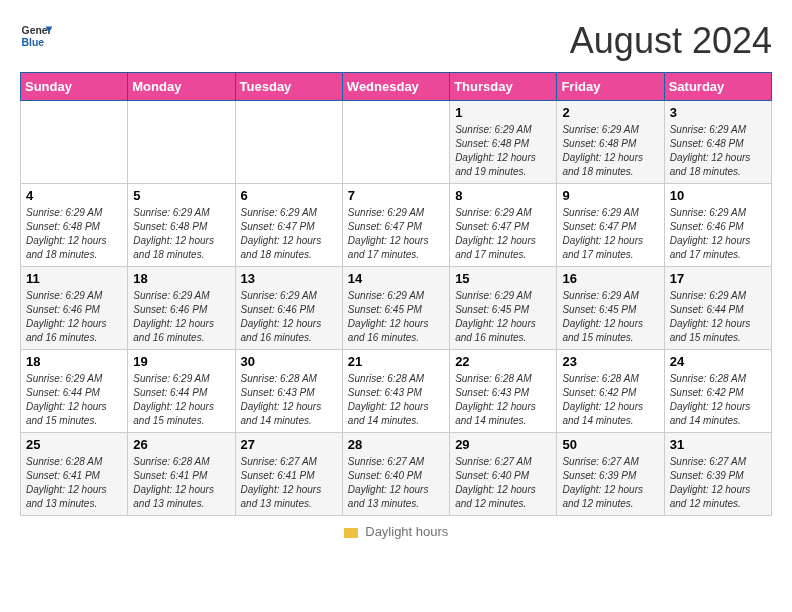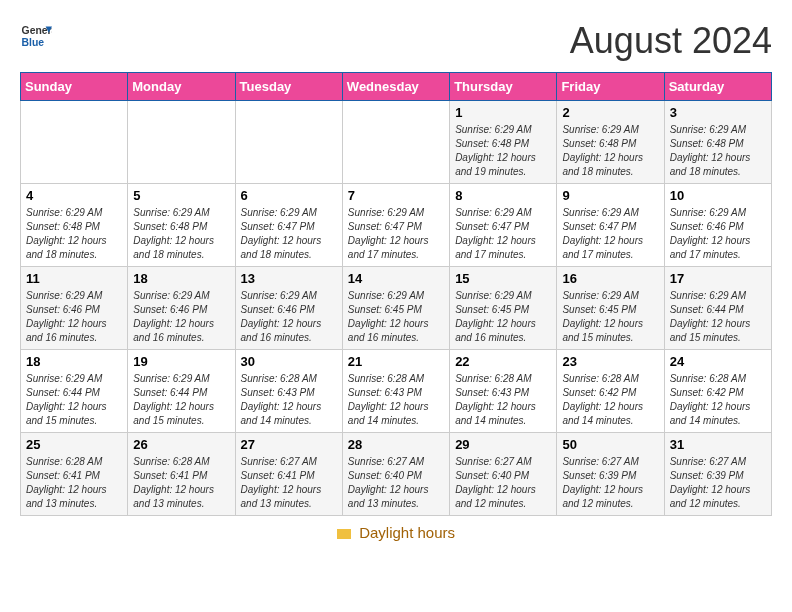--- a/index.html
+++ b/index.html
@@ -76,22 +76,22 @@
       color: #333;
       line-height: 1.4;
       font-style: italic;
     }
     .empty-cell {
       background: #fff !important;
     }
     .footer {
       margin-top: 8px;
       text-align: center;
-      font-size: 15px;
-      color: #a16207;
+      font-size: 13px;
+      color: #737373;
     }
     .footer-bar {
       display: inline-block;
       width: 14px;
       height: 10px;
       background: #f0c040;
       margin-right: 4px;
       vertical-align: middle;
     }
   </style>

